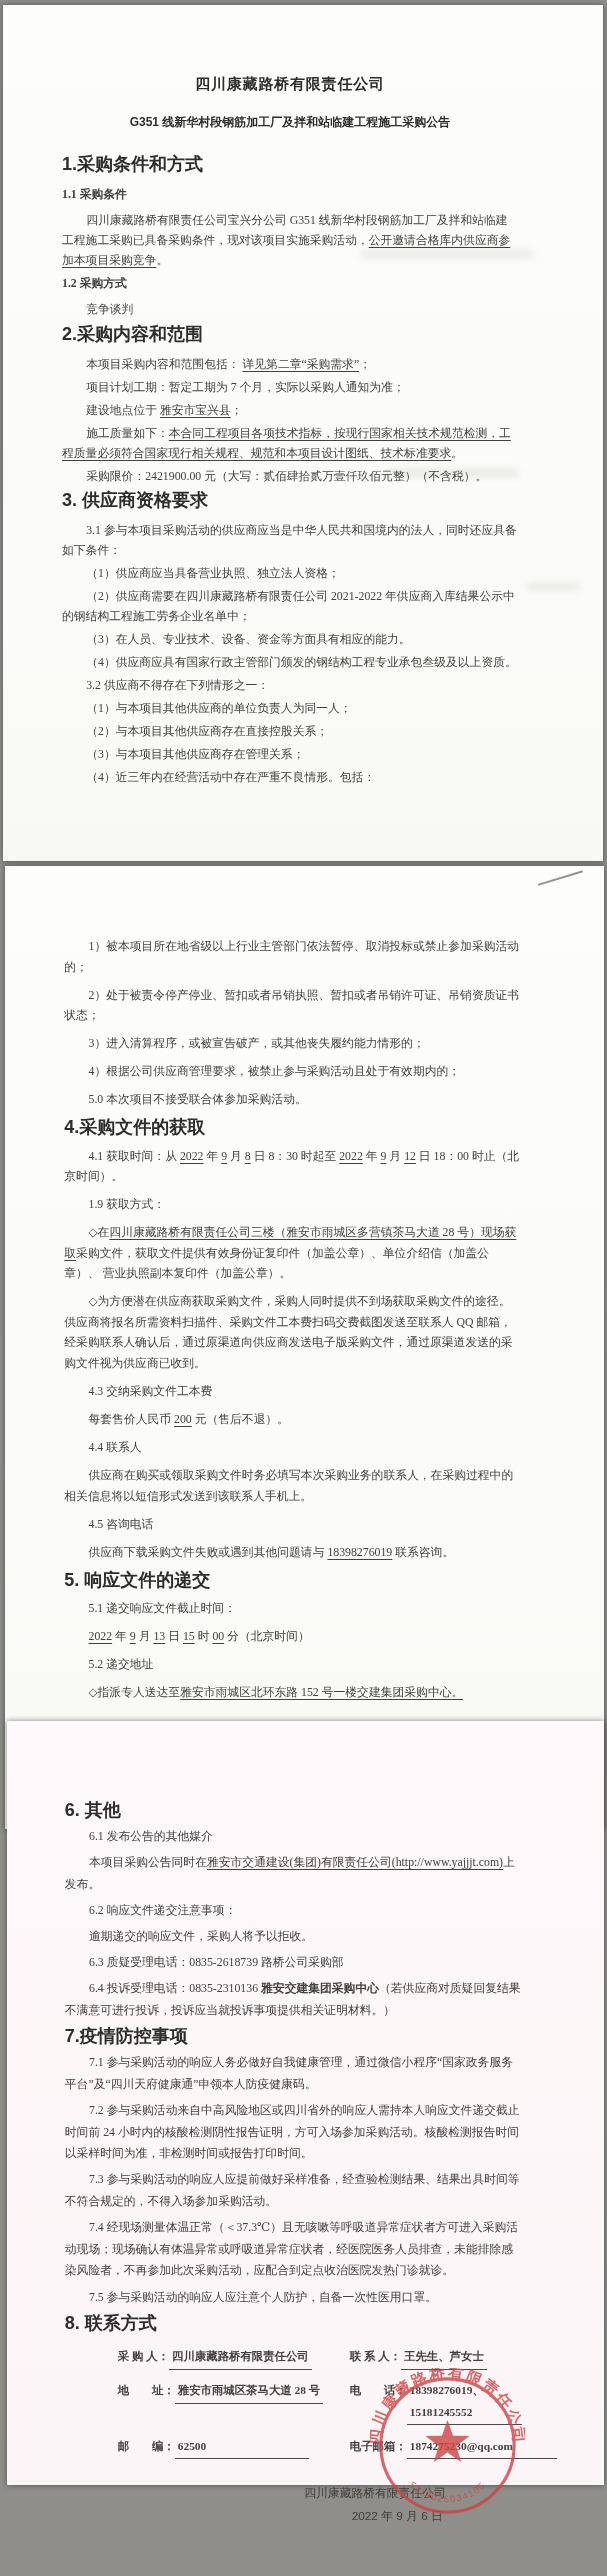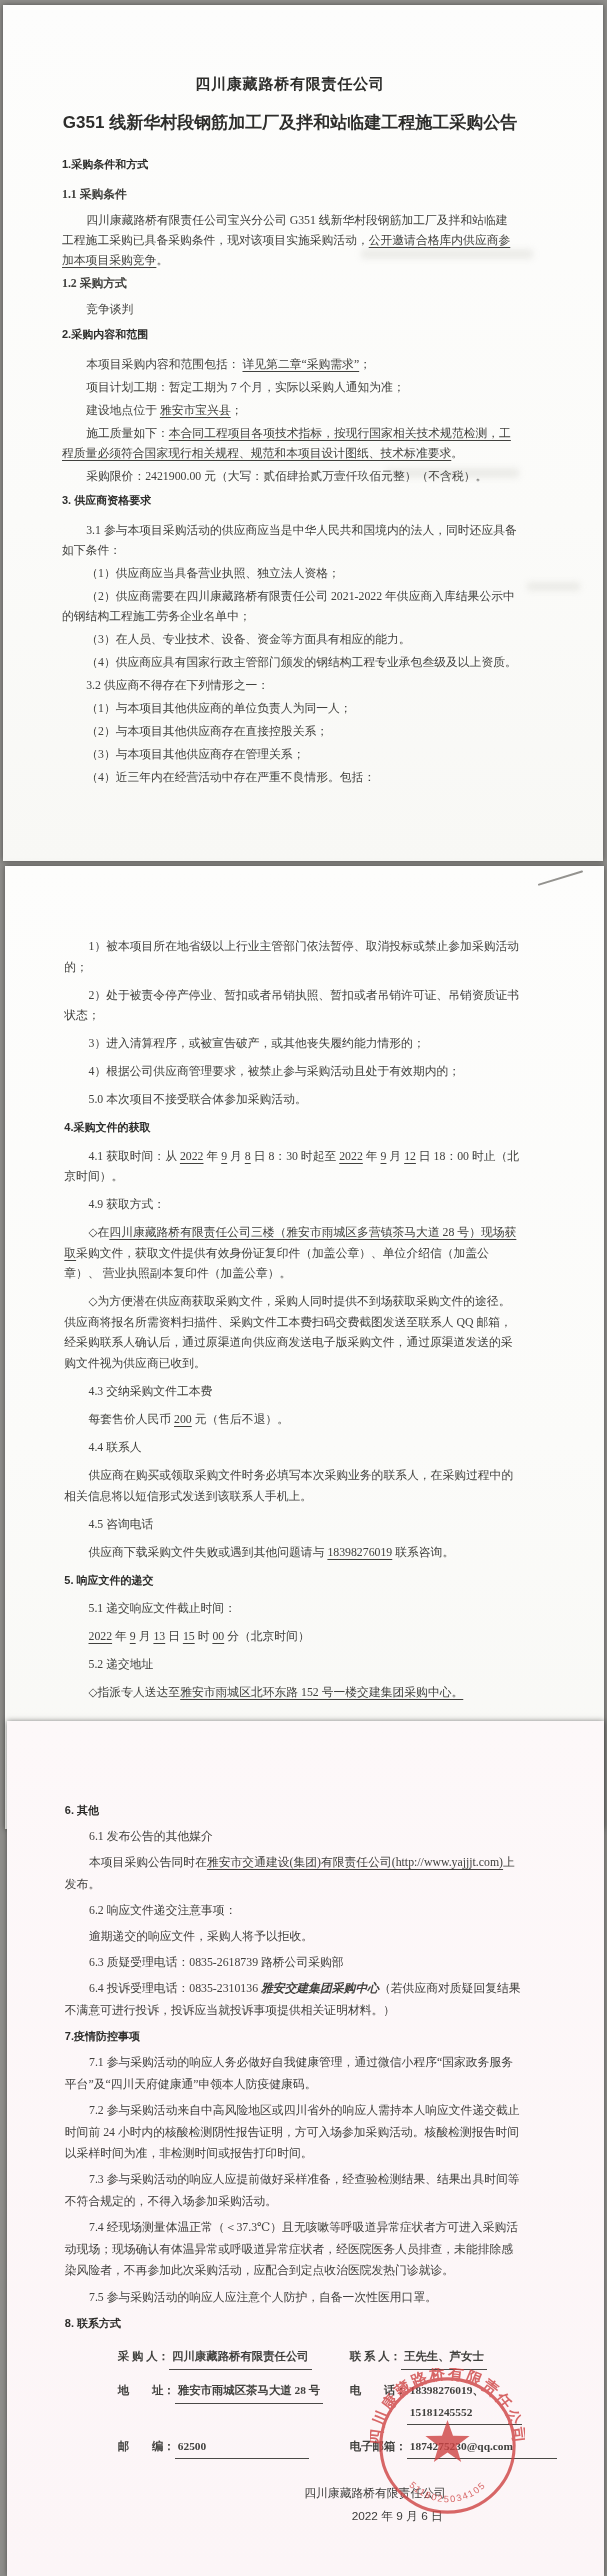--- a/index.html
+++ b/index.html
@@ -8,42 +8,42 @@
     width:607px;height:2576px;position:relative;overflow:hidden;
     background:#8f8e8b;
     font-family:"Liberation Serif","DejaVu Serif",serif;
   }
   .page{
     position:absolute;background:linear-gradient(180deg,#fdfdfc 0%,#fbfbf9 60%,#f8f8f5 100%);
     box-shadow:0 0 5.3px rgba(30,30,28,.55);
   }
   #pg1{top:4.6px;left:3px;width:600px;height:856px;}
   #pg2{top:866px;left:5.3px;width:599px;height:963px;}
-  #pg3{top:1721px;left:6.8px;width:597px;height:855px;
+  #pg3{top:1721px;left:6.8px;width:597px;height:764px;
        background:linear-gradient(180deg,#fdf8f9 0%,#fcf5f7 100%);}
   .content{position:relative;}
   #pg1 .content{padding:67px 85px 0 59px;}
   #pg2 .content{padding:70px 85px 0 59px;}
   #pg3 .content{padding:74px 82px 0 58px;}
 
   .blk{color:#41413e;font-size:11.8px;line-height:20px;margin:0 0 3px 0;}
   #pg2 .blk{line-height:20.5px;margin-bottom:7.6px;}
   #pg3 .blk{line-height:21.6px;margin-bottom:4.6px;}
 
   .title1,.title2,.h{
     font-family:"Liberation Sans","DejaVu Sans",sans-serif;
     color:#2d2d2b;font-weight:700;
   }
   .title1{text-align:center;font-size:15px;line-height:23px;letter-spacing:0.8px;margin-bottom:16.7px;}
-  .title2{text-align:center;font-size:17px;line-height:23px;margin-bottom:20px;}
-  .h{font-size:11px;line-height:21px;margin:4.6px 0 9px 0;}
+  .title2{text-align:center;font-size:12px;line-height:23px;margin-bottom:20px;}
+  .h{font-size:18px;line-height:21px;margin:4.6px 0 9px 0;}
   .sub{font-weight:600;font-size:11.8px;margin-bottom:6px;}
   .para{text-indent:2.05em;}
   .u{text-decoration:underline;text-underline-offset:2.7px;text-decoration-thickness:0.8px;}
-  .b{font-weight:700;font-style:italic;}
+  .b{font-weight:700;}
 
   .contact{margin-top:12px;padding-left:53px;font-weight:600;font-size:11.4px;}
   .contact .row{display:flex;margin-bottom:10.6px;}
   .contact .cell{display:flex;align-items:baseline;}
   .contact .cell-left{width:232px;flex:none;}
   .contact .label{white-space:pre;}
   .contact .value{border-bottom:0.9px solid #4a4a47;padding:0 3px 0.8px 3px;}
   .contact .row:nth-child(3) .cell-left .value{min-width:128px;}
   .contact .row:nth-child(3) .cell:last-child .value{min-width:144px;}
 
@@ -107,21 +107,21 @@
 <div class="page" id="pg2">
   <div class="fold"></div>
   <div class="content">
       <div class="blk para"><span>1）被本项目所在地省级以上行业主管部门依法暂停、取消投标或禁止参加采购活动的；</span></div>
       <div class="blk para"><span>2）处于被责令停产停业、暂扣或者吊销执照、暂扣或者吊销许可证、吊销资质证书状态；</span></div>
       <div class="blk para"><span>3）进入清算程序，或被宣告破产，或其他丧失履约能力情形的；</span></div>
       <div class="blk para"><span>4）根据公司供应商管理要求，被禁止参与采购活动且处于有效期内的；</span></div>
       <div class="blk para"><span>5.0 本次项目不接受联合体参加采购活动。</span></div>
       <div class="blk h"><span>4.采购文件的获取</span></div>
       <div class="blk para"><span>4.1 获取时间：从 </span><span class="u">2022</span><span> 年 </span><span class="u">9</span><span> 月 </span><span class="u">8</span><span> 日 8：30 时起至 </span><span class="u">2022</span><span> 年 </span><span class="u">9</span><span> 月 </span><span class="u">12</span><span> 日 18：00 时止（北京时间）。</span></div>
-      <div class="blk para"><span>4.9 获取方式：</span></div>
+      <div class="blk para"><span>1.9 获取方式：</span></div>
       <div class="blk para"><span>◇在</span><span class="u">四川康藏路桥有限责任公司三楼（雅安市雨城区多营镇茶马大道 28 号）现场获取</span><span>采购文件，获取文件提供有效身份证复印件（加盖公章）、单位介绍信（加盖公章）、 营业执照副本复印件（加盖公章）。</span></div>
       <div class="blk para"><span>◇为方便潜在供应商获取采购文件，采购人同时提供不到场获取采购文件的途径。供应商将报名所需资料扫描件、采购文件工本费扫码交费截图发送至联系人 QQ 邮箱，经采购联系人确认后，通过原渠道向供应商发送电子版采购文件，通过原渠道发送的采购文件视为供应商已收到。</span></div>
       <div class="blk para"><span>4.3 交纳采购文件工本费</span></div>
       <div class="blk para"><span>每套售价人民币 </span><span class="u">200</span><span> 元（售后不退）。</span></div>
       <div class="blk para"><span>4.4 联系人</span></div>
       <div class="blk para"><span>供应商在购买或领取采购文件时务必填写本次采购业务的联系人，在采购过程中的相关信息将以短信形式发送到该联系人手机上。</span></div>
       <div class="blk para"><span>4.5 咨询电话</span></div>
       <div class="blk para"><span>供应商下载采购文件失败或遇到其他问题请与 </span><span class="u">18398276019</span><span> 联系咨询。</span></div>
       <div class="blk h"><span>5. 响应文件的递交</span></div>
       <div class="blk para"><span>5.1 递交响应文件截止时间：</span></div>

